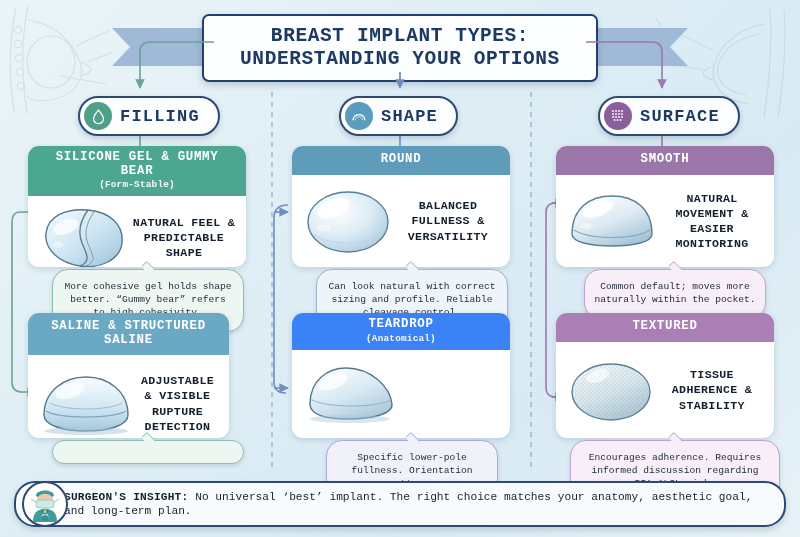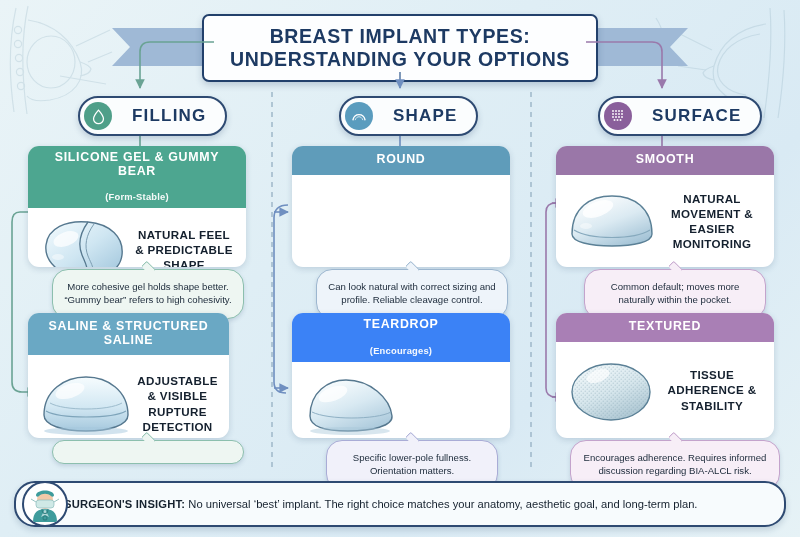--- a/index.html
+++ b/index.html
@@ -2,21 +2,21 @@
 <html><head>
 <meta charset="utf-8">
 <style>
   html,body{margin:0;padding:0;}
   body{
     width:800px;height:537px;overflow:hidden;
     font-family:"Liberation Sans",sans-serif;
     background:linear-gradient(135deg,#eaf4f7 0%,#dfeef5 40%,#d9eaf4 70%,#e6f2f6 100%);
     position:relative;
   }
-  .frame{position:absolute;inset:0;}
+  .frame{position:absolute;inset:0;font-family:Liberation Mono, monospace;}
 
   
   .anatomy{position:absolute;top:0;opacity:.22;pointer-events:none;}
   .anatomy.left{left:-6px;}
   .anatomy.right{right:-6px;}
 
   
   .ribbon-wrap{position:absolute;left:0;right:0;top:8px;height:62px;}
   .ribbon-tail{position:absolute;top:20px;width:96px;height:38px;background:#9fb9d6;}
   .ribbon-tail.l{left:112px;clip-path:polygon(0 0,100% 0,100% 100%,0 100%,18px 50%);}
@@ -30,40 +30,40 @@
     padding:9px 10px 10px;text-align:center;
     box-shadow:0 3px 7px rgba(30,60,100,.22);
   }
   .title-box .t{
     color:#1d3a63;font-weight:bold;font-size:19.5px;line-height:1.16;
     letter-spacing:.6px;
   }
 
   
   .pill{
-    position:absolute;top:96px;height:36px;display:flex;align-items:center;gap:20px;
+    position:absolute;top:96px;height:36px;display:flex;align-items:center;gap:8px;
     background:#fbfdfe;border:2px solid #2e4a72;border-radius:20px;padding:0 18px 0 4px;
     box-shadow:0 3px 6px rgba(30,60,100,.2);
   }
   .pill .dot{width:28px;height:28px;border-radius:50%;display:flex;align-items:center;justify-content:center;flex:0 0 auto;}
   .pill .lbl{font-weight:bold;font-size:17px;color:#1d3a63;letter-spacing:1.2px;}
 
   
   .lineart{position:absolute;inset:0;pointer-events:none;}
 
   
   .card{
     position:absolute;background:#ffffff;border-radius:11px;overflow:hidden;
     box-shadow:0 2px 6px rgba(40,70,110,.18);
   }
   .card .hd{
     text-align:center;color:#fff;padding:5px 14px 6px;
   }
   .card .hd .h1{font-weight:bold;font-size:12.4px;letter-spacing:.7px;line-height:1.1;}
-  .card .hd .h2{font-size:9.4px;font-weight:bold;opacity:.95;margin-top:13px;letter-spacing:.2px;}
+  .card .hd .h2{font-size:9.4px;font-weight:bold;opacity:.95;margin-top:1px;letter-spacing:.2px;}
   .card .bd{display:flex;align-items:center;height:calc(100% - 30px);padding:2px 8px 0;box-sizing:border-box;}
   .card .bd.sub{height:calc(100% - 40px);}
   .card .art{flex:0 0 auto;display:flex;align-items:center;justify-content:center;}
   .card .benefit{
     flex:1;text-align:center;font-weight:bold;font-size:11.6px;color:#14202e;
     line-height:1.32;letter-spacing:.35px;padding-right:2px;
   }
 
   
   .callout{
@@ -278,30 +278,48 @@
     </div>
   </div>
   <div class="callout" style="left:52px;top:440px;width:172px;background:#eef6f2;border:1.3px solid #8cbfae">
     <span class="nub" style="background:#eef6f2;border-left:1.3px solid #8cbfae;border-top:1.3px solid #8cbfae;transform:rotate(45deg);border-radius:2px;"></span>
   </div>
 
   <div class="card" style="left:292px;top:146px;width:218px;height:121px">
     <div class="hd" style="background:#5f9cba;padding:7px 6px 8px">
       <div class="h1">ROUND</div>
     </div>
+    <div class="bd">
+      <span class="art">
+        <svg width="96" height="74" viewBox="0 0 96 74">
+          <defs>
+              <radialGradient id="g3" cx=".35" cy=".3" r=".8">
+            <stop offset="0" stop-color="#ffffff"></stop>
+                <stop offset=".55" stop-color="#dcecf5"></stop>
+                <stop offset="1" stop-color="#a9cade"></stop>
+          </radialGradient>
+            </defs>
+          <ellipse cx="48" cy="38" rx="40" ry="30" fill="url(#g3)" stroke="#5b8096" stroke-width="1.4"></ellipse>
+          <ellipse cx="33" cy="24" rx="17" ry="9" fill="#ffffff" opacity=".78" transform="rotate(-22 33 24)"></ellipse>
+          <ellipse cx="24" cy="44" rx="7" ry="3.5" fill="#ffffff" opacity=".4"></ellipse>
+          <path d="M14 50 C26 62 70 62 82 50" fill="none" stroke="#bcd6e4" stroke-width="1"></path>
+        </svg>
+      </span>
+      <span class="benefit">BALANCED FULLNESS &amp; VERSATILITY</span>
+    </div>
   </div>
   <div class="callout" style="left:316px;top:269px;width:172px;background:#eef4fa;border:1.3px solid #9cb6cf">
     <span class="nub" style="background:#eef4fa;border-left:1.3px solid #9cb6cf;border-top:1.3px solid #9cb6cf;transform:rotate(45deg);border-radius:2px;"></span>
     <span>Can look natural with correct sizing and profile. Reliable cleavage control.</span>
   </div>
 
   <div class="card" style="left:292px;top:313px;width:218px;height:125px">
     <div class="hd" style="background:#3b82f6">
       <div class="h1">TEARDROP</div>
-      <div class="h2">(Encourages)</div>
+      <div class="h2">(Anatomical)</div>
     </div>
     <div class="bd sub">
       <span class="art">
         <svg width="100" height="70" viewBox="0 0 100 70">
           <defs>
               <linearGradient id="g4" x1=".2" y1="0" x2=".8" y2="1">
             <stop offset="0" stop-color="#fbfeff"></stop>
                 <stop offset=".5" stop-color="#d8e9f2"></stop>
                 <stop offset="1" stop-color="#a8c7da"></stop>
           </linearGradient>

